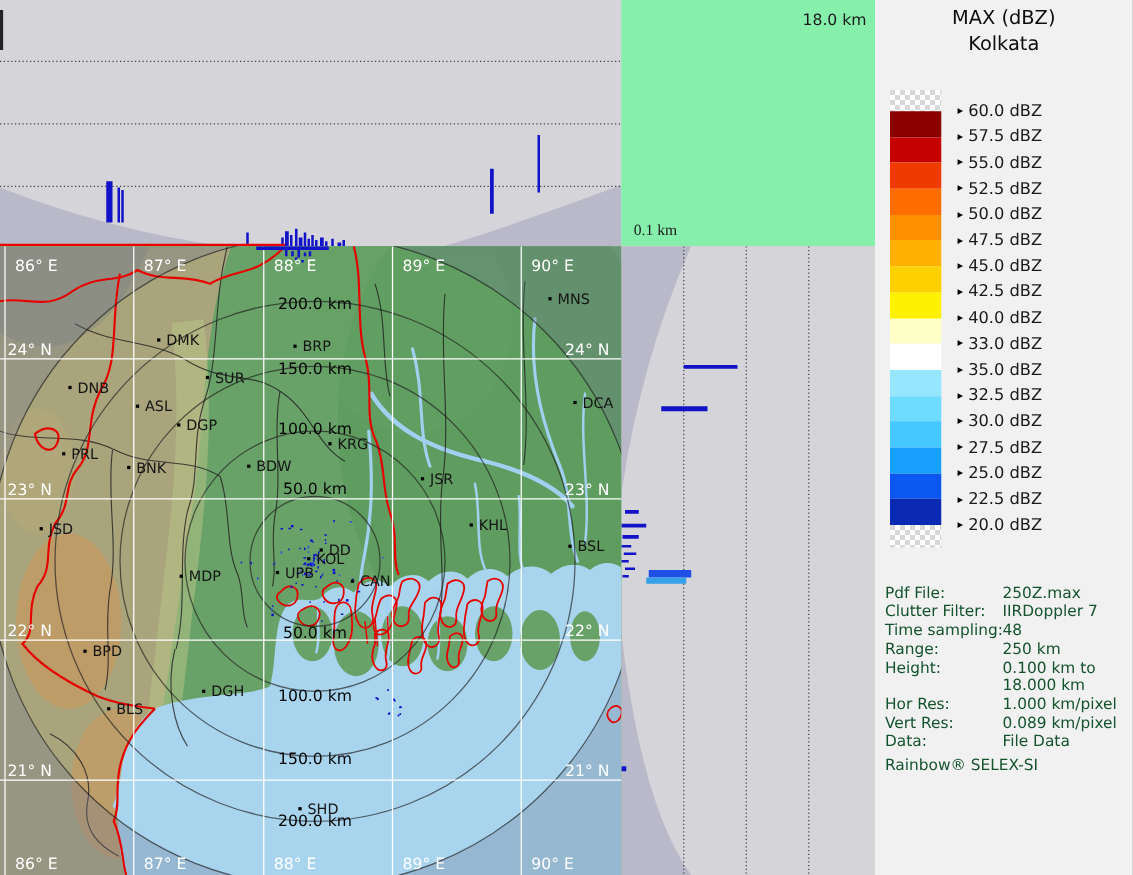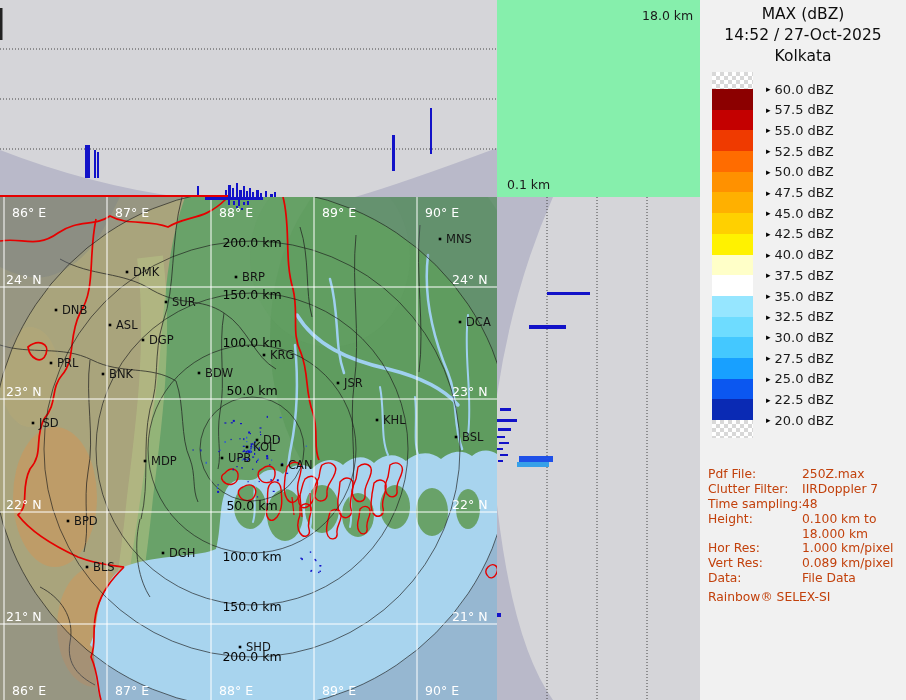--- a/index.html
+++ b/index.html
@@ -15,21 +15,21 @@
   .ltitle{position:absolute;top:4px;left:0;width:100%;text-align:center;
           font-size:15.5px;line-height:21px;color:#0d0d0d;}
   #colorbar{position:absolute;top:72px;left:12px;width:41px;}
   .swatch{width:41px;}
   .checker{background-color:#eee;
            background-image:repeating-conic-gradient(#ffffff 0% 25%, #d8d8d8 0% 50%);
            background-size:8px 8px;}
   .lgl{position:absolute;left:66px;height:16px;font-size:13px;color:#1a1a1a;
        display:flex;align-items:center;white-space:nowrap;}
   .lgl .arr{font-size:9px;margin-right:4px;color:#000;}
-  #meta{position:absolute;top:467px;left:8px;width:196px;font-size:12.3px;color:#c2410c;}
+  #meta{position:absolute;top:467px;left:8px;width:196px;font-size:12.3px;color:#14532d;}
   .mrow{display:flex;height:14.9px;line-height:14.9px;white-space:nowrap;}
   .mlab{width:94px;flex:none;}
   .footer{margin-top:4px;height:15px;}
   svg text{font-family:"DejaVu Sans",sans-serif;}
 </style>
 </head>
 <body>
 
 <div class="root">
 
@@ -64,21 +64,21 @@
           <rect x="265" y="191" width="2" height="6" fill="#1212c8"></rect>
           <rect x="270" y="194" width="3" height="3" fill="#1212c8"></rect>
           <rect x="274" y="192" width="2" height="5" fill="#1212c8"></rect>
         </g>
       <rect x="0" y="195" width="228" height="2.5" fill="#e60000"></rect>
     </svg>
   </div>
 
   <div id="corner-area" class="panel">
     <div class="hlabel" style="left:145px;top:8px;">18.0 km</div>
-    <div class="hlabel" style="left:10px;top:177px;">0.1 km</div>
+    <div class="hlabel" style="left:10px;top:177px;font-family:Liberation Serif, serif;">0.1 km</div>
   </div>
 
   <div id="side-panel" class="panel">
     <svg width="203" height="503">
       <path d="M0,0 L56,0 Q16,90 0,198 Z" fill="#b9b9c9"></path>
       <path d="M0,308 Q16,448 56,503 L0,503 Z" fill="#b9b9c9"></path>
       <g id="side-grid">
           <line x1="50" y1="0" x2="50" y2="503" stroke="#444" stroke-width="1" stroke-dasharray="1 2"></line>
           <line x1="100" y1="0" x2="100" y2="503" stroke="#444" stroke-width="1" stroke-dasharray="1 2"></line>
           <line x1="150" y1="0" x2="150" y2="503" stroke="#444" stroke-width="1" stroke-dasharray="1 2"></line>
@@ -401,21 +401,20 @@
           <text x="228" y="265" fill="#141414" font-size="11.5px">UPB</text>
           <rect x="280.7" y="266.7" width="2.6" height="2.6" fill="#000"></rect>
           <text x="288" y="272" fill="#141414" font-size="11.5px">CAN</text>
         </g>
     </svg>
   </div>
 
   <div id="legend-panel" class="panel">
     <div class="ltitle">
       <div>MAX (dBZ)</div>
-      <div>14:52 / 27-Oct-2025</div>
       <div>Kolkata</div>
     </div>
     <div id="colorbar">
         <div class="swatch checker" style="height: 17px;"></div>
         <div class="swatch" style="height: 20.7px; background: rgb(140, 0, 0);"></div>
         <div class="swatch" style="height: 20.7px; background: rgb(196, 0, 0);"></div>
         <div class="swatch" style="height: 20.7px; background: rgb(239, 58, 0);"></div>
         <div class="swatch" style="height: 20.7px; background: rgb(255, 108, 0);"></div>
         <div class="swatch" style="height: 20.7px; background: rgb(255, 145, 0);"></div>
         <div class="swatch" style="height: 20.7px; background: rgb(255, 176, 0);"></div>
@@ -463,21 +462,21 @@
         <div class="lgl" style="top: 225.9px;">
           <span class="arr">▸</span>
           <span>42.5 dBZ</span>
         </div>
         <div class="lgl" style="top: 246.6px;">
           <span class="arr">▸</span>
           <span>40.0 dBZ</span>
         </div>
         <div class="lgl" style="top: 267.3px;">
           <span class="arr">▸</span>
-          <span>37.5 dBZ</span>
+          <span>33.0 dBZ</span>
         </div>
         <div class="lgl" style="top: 288px;">
           <span class="arr">▸</span>
           <span>35.0 dBZ</span>
         </div>
         <div class="lgl" style="top: 308.7px;">
           <span class="arr">▸</span>
           <span>32.5 dBZ</span>
         </div>
         <div class="lgl" style="top: 329.4px;">
@@ -509,20 +508,24 @@
           </div>
           <div class="mrow">
             <span class="mlab">Clutter Filter:</span>
             <span>IIRDoppler 7</span>
           </div>
           <div class="mrow">
             <span class="mlab">Time sampling:</span>
             <span>48</span>
           </div>
           <div class="mrow">
+            <span class="mlab">Range:</span>
+            <span>250 km</span>
+          </div>
+          <div class="mrow">
             <span class="mlab">Height:</span>
             <span>0.100 km to</span>
           </div>
           <div class="mrow">
             <span class="mlab"></span>
             <span>18.000 km</span>
           </div>
           <div class="mrow">
             <span class="mlab">Hor Res:</span>
             <span>1.000 km/pixel</span>

